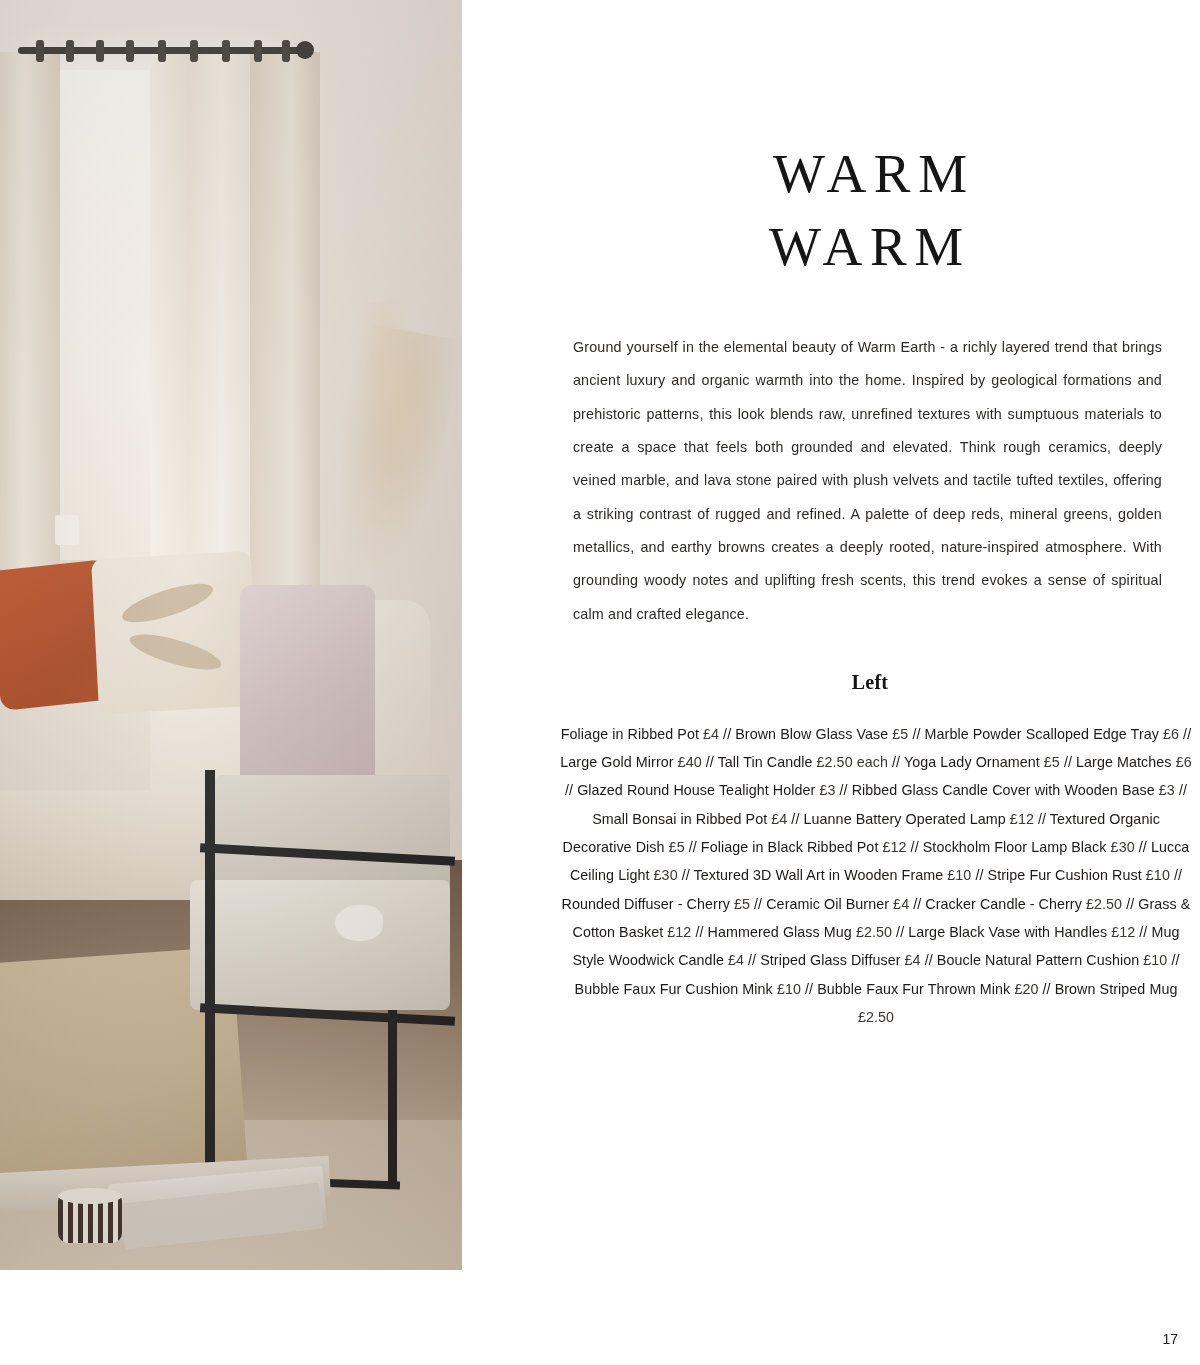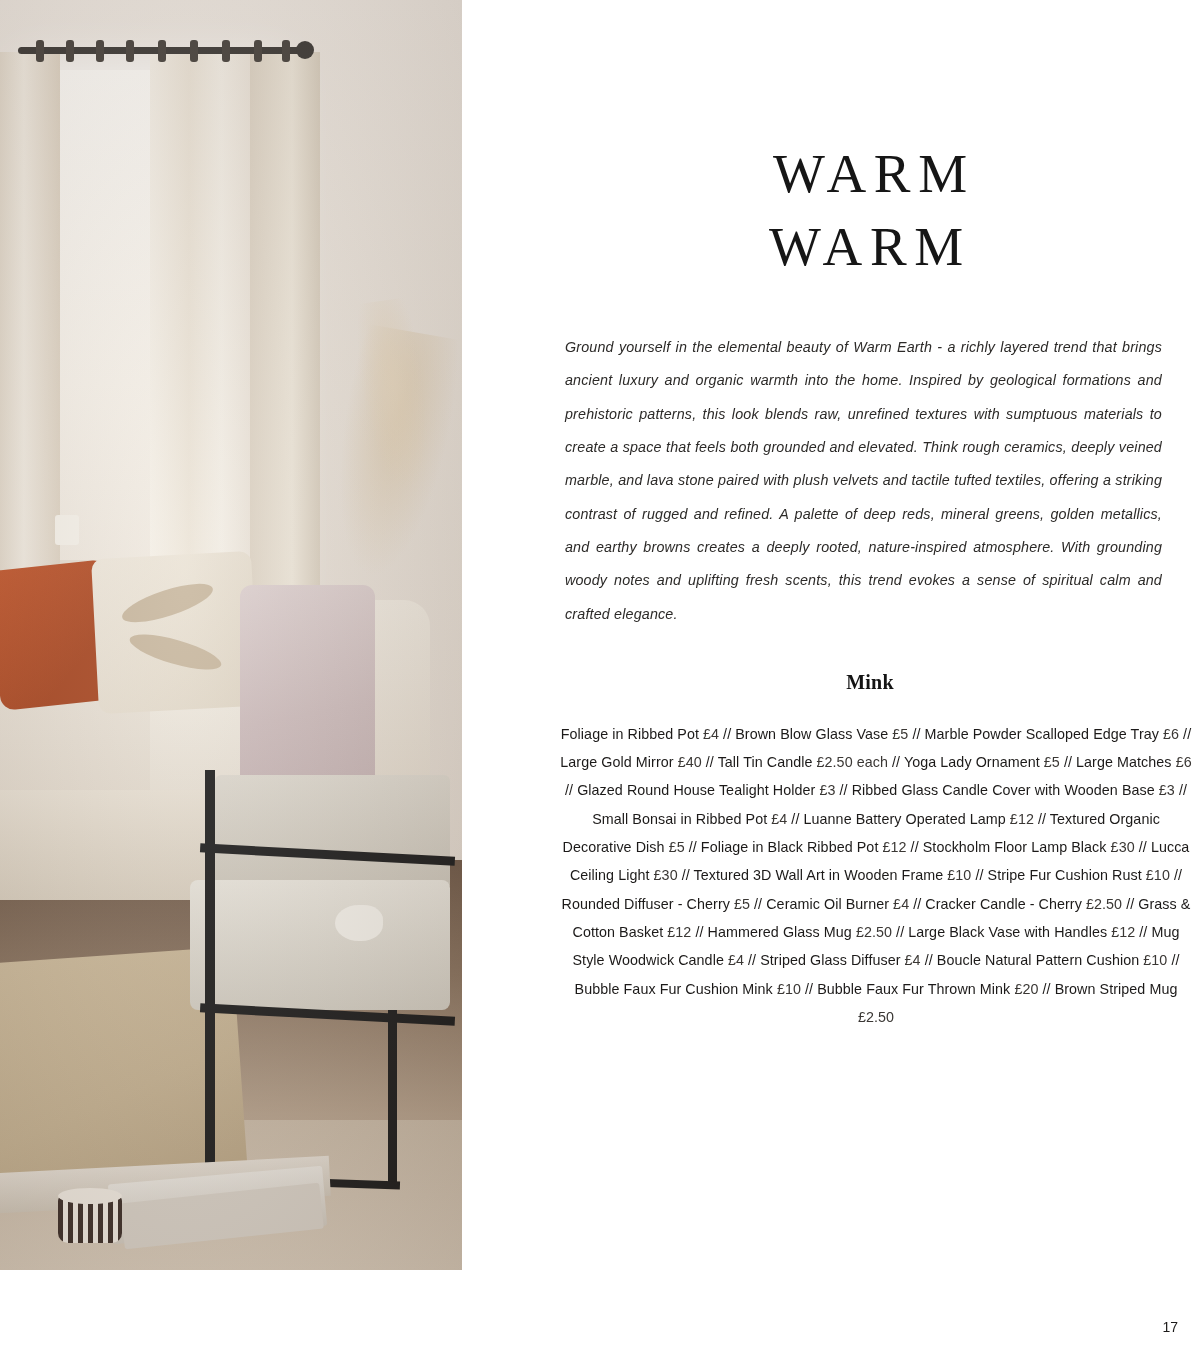--- a/index.html
+++ b/index.html
@@ -218,27 +218,26 @@
     font-weight: 400;
     text-align: center;
     letter-spacing: 0.14em;
     color: #161616;
     font-size: 55px;
     line-height: 1.32;
     margin: 138px 18px 0 18px;
     text-indent: 0.14em;
   }
   .intro {
-    margin: 48px 38px 0 25px;
+    margin: 48px 38px 0 33px;
     font-size: 14.3px;
     line-height: 2.33;
     text-align: justify;
     color: #2c2a28;
     letter-spacing: 0.012em;
-    font-style: italic;
   }
   .section-label {
     font-family: "Liberation Serif", serif;
     font-weight: 700;
     text-align: center;
     font-size: 20px;
     margin: 40px 0 0 0;
     color: #141414;
     letter-spacing: 0.01em;
   }
@@ -248,21 +247,21 @@
     line-height: 1.98;
     text-align: center;
     color: #1c1a19;
     letter-spacing: 0.005em;
   }
   .listing .sep { color: #1c1a19; }
   .listing .price { color: #3a3734; }
   .pagenum {
     position: absolute;
     right: 22px;
-    bottom: 30px;
+    bottom: 18px;
     font-size: 14px;
     color: #1d1b1a;
     font-family: "Liberation Sans", sans-serif;
   }
 </style>
 </head>
 <body>
 
 <div class="photo">
   <div class="p-wall"></div>
@@ -316,18 +315,18 @@
 
 <div class="content">
 
   <h1 class="title">
     <span>WARM</span><br>
     <span>WARM</span>
   </h1>
 
   <p class="intro">Ground yourself in the elemental beauty of Warm Earth - a richly layered trend that brings ancient luxury and organic warmth into the home. Inspired by geological formations and prehistoric patterns, this look blends raw, unrefined textures with sumptuous materials to create a space that feels both grounded and elevated. Think rough ceramics, deeply veined marble, and lava stone paired with plush velvets and tactile tufted textiles, offering a striking contrast of rugged and refined. A palette of deep reds, mineral greens, golden metallics, and earthy browns creates a deeply rooted, nature-inspired atmosphere. With grounding woody notes and uplifting fresh scents, this trend evokes a sense of spiritual calm and crafted elegance.</p>
 
-  <h2 class="section-label">Mink</h2>
+  <h2 class="section-label">Left</h2>
 
   <p class="listing" id="product-list"><span>Foliage in Ribbed Pot </span><span class="price">£4</span><span class="sep"> // </span><span>Brown Blow Glass Vase </span><span class="price">£5</span><span class="sep"> // </span><span>Marble Powder Scalloped Edge Tray </span><span class="price">£6</span><span class="sep"> // </span><span>Large Gold Mirror </span><span class="price">£40</span><span class="sep"> // </span><span>Tall Tin Candle </span><span class="price">£2.50 each</span><span class="sep"> // </span><span>Yoga Lady Ornament </span><span class="price">£5</span><span class="sep"> // </span><span>Large Matches </span><span class="price">£6</span><span class="sep"> // </span><span>Glazed Round House Tealight Holder </span><span class="price">£3</span><span class="sep"> // </span><span>Ribbed Glass Candle Cover with Wooden Base </span><span class="price">£3</span><span class="sep"> // </span><span>Small Bonsai in Ribbed Pot </span><span class="price">£4</span><span class="sep"> // </span><span>Luanne Battery Operated Lamp </span><span class="price">£12</span><span class="sep"> // </span><span>Textured Organic Decorative Dish </span><span class="price">£5</span><span class="sep"> // </span><span>Foliage in Black Ribbed Pot </span><span class="price">£12</span><span class="sep"> // </span><span>Stockholm Floor Lamp Black </span><span class="price">£30</span><span class="sep"> // </span><span>Lucca Ceiling Light </span><span class="price">£30</span><span class="sep"> // </span><span>Textured 3D Wall Art in Wooden Frame </span><span class="price">£10</span><span class="sep"> // </span><span>Stripe Fur Cushion Rust </span><span class="price">£10</span><span class="sep"> // </span><span>Rounded Diffuser - Cherry </span><span class="price">£5</span><span class="sep"> // </span><span>Ceramic Oil Burner </span><span class="price">£4</span><span class="sep"> // </span><span>Cracker Candle - Cherry </span><span class="price">£2.50</span><span class="sep"> // </span><span>Grass &amp; Cotton Basket </span><span class="price">£12</span><span class="sep"> // </span><span>Hammered Glass Mug </span><span class="price">£2.50</span><span class="sep"> // </span><span>Large Black Vase with Handles </span><span class="price">£12</span><span class="sep"> // </span><span>Mug Style Woodwick Candle </span><span class="price">£4</span><span class="sep"> // </span><span>Striped Glass Diffuser </span><span class="price">£4</span><span class="sep"> // </span><span>Boucle Natural Pattern Cushion </span><span class="price">£10</span><span class="sep"> // </span><span>Bubble Faux Fur Cushion Mink </span><span class="price">£10</span><span class="sep"> // </span><span>Bubble Faux Fur Thrown Mink </span><span class="price">£20</span><span class="sep"> // </span><span>Brown Striped Mug </span><span class="price">£2.50</span></p>
 
   <div class="pagenum">17</div>
 </div>
 
 </body></html>

